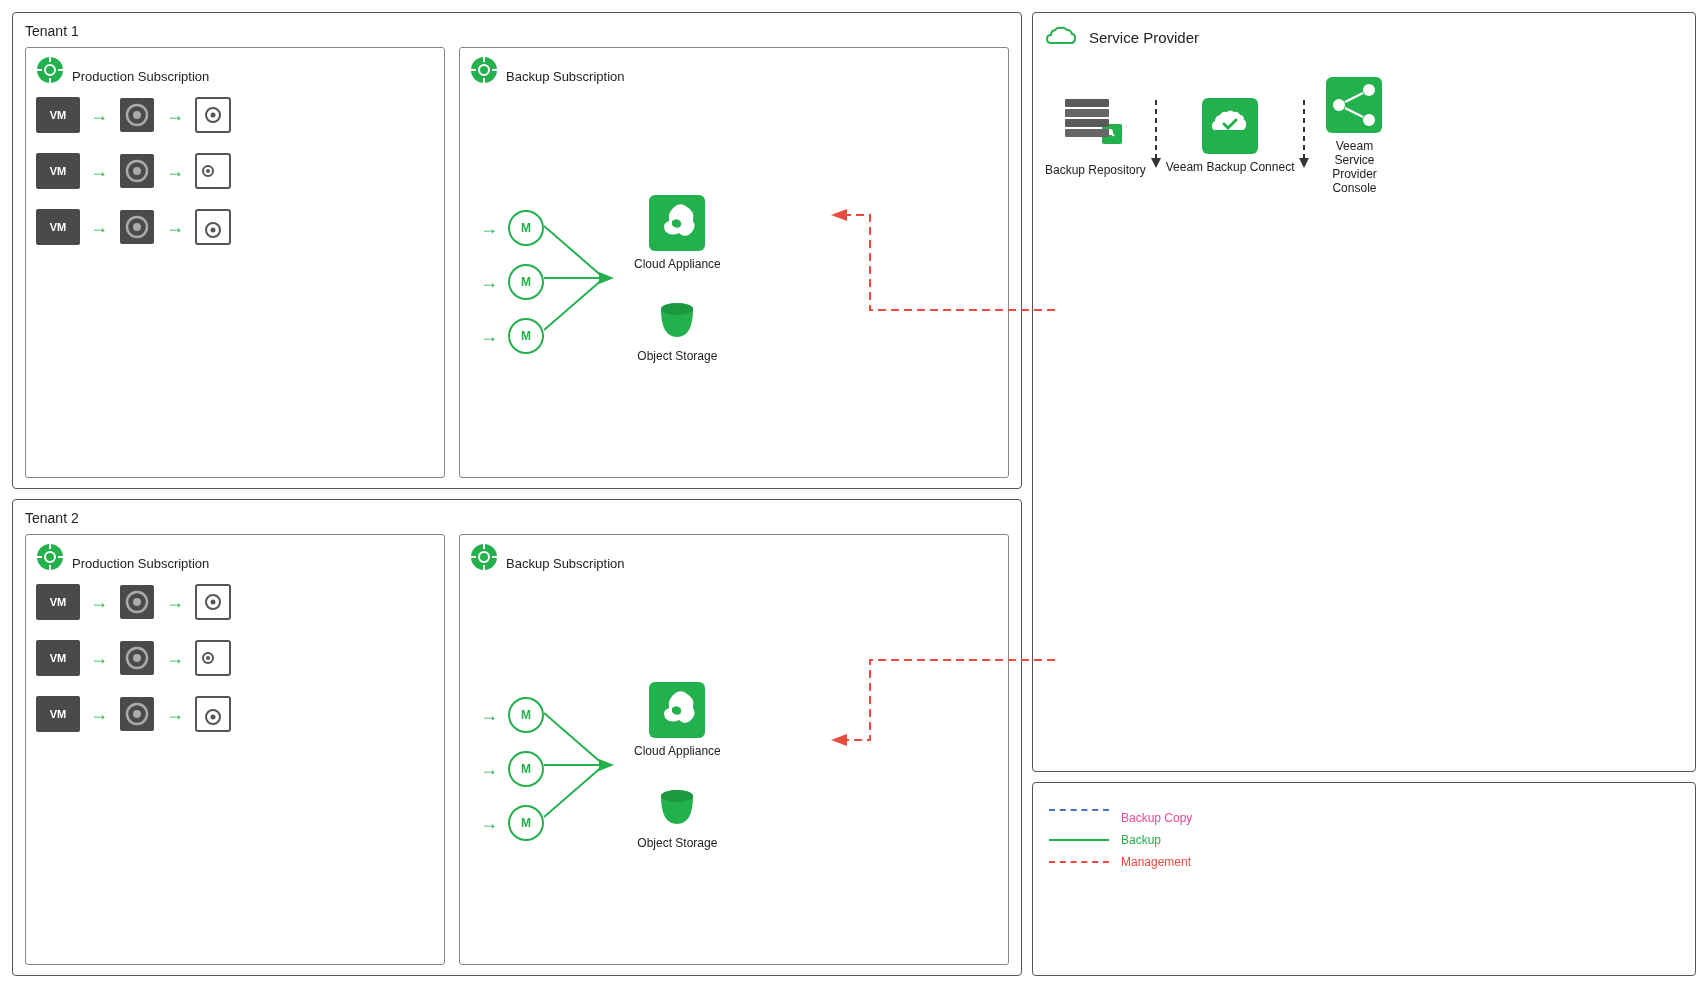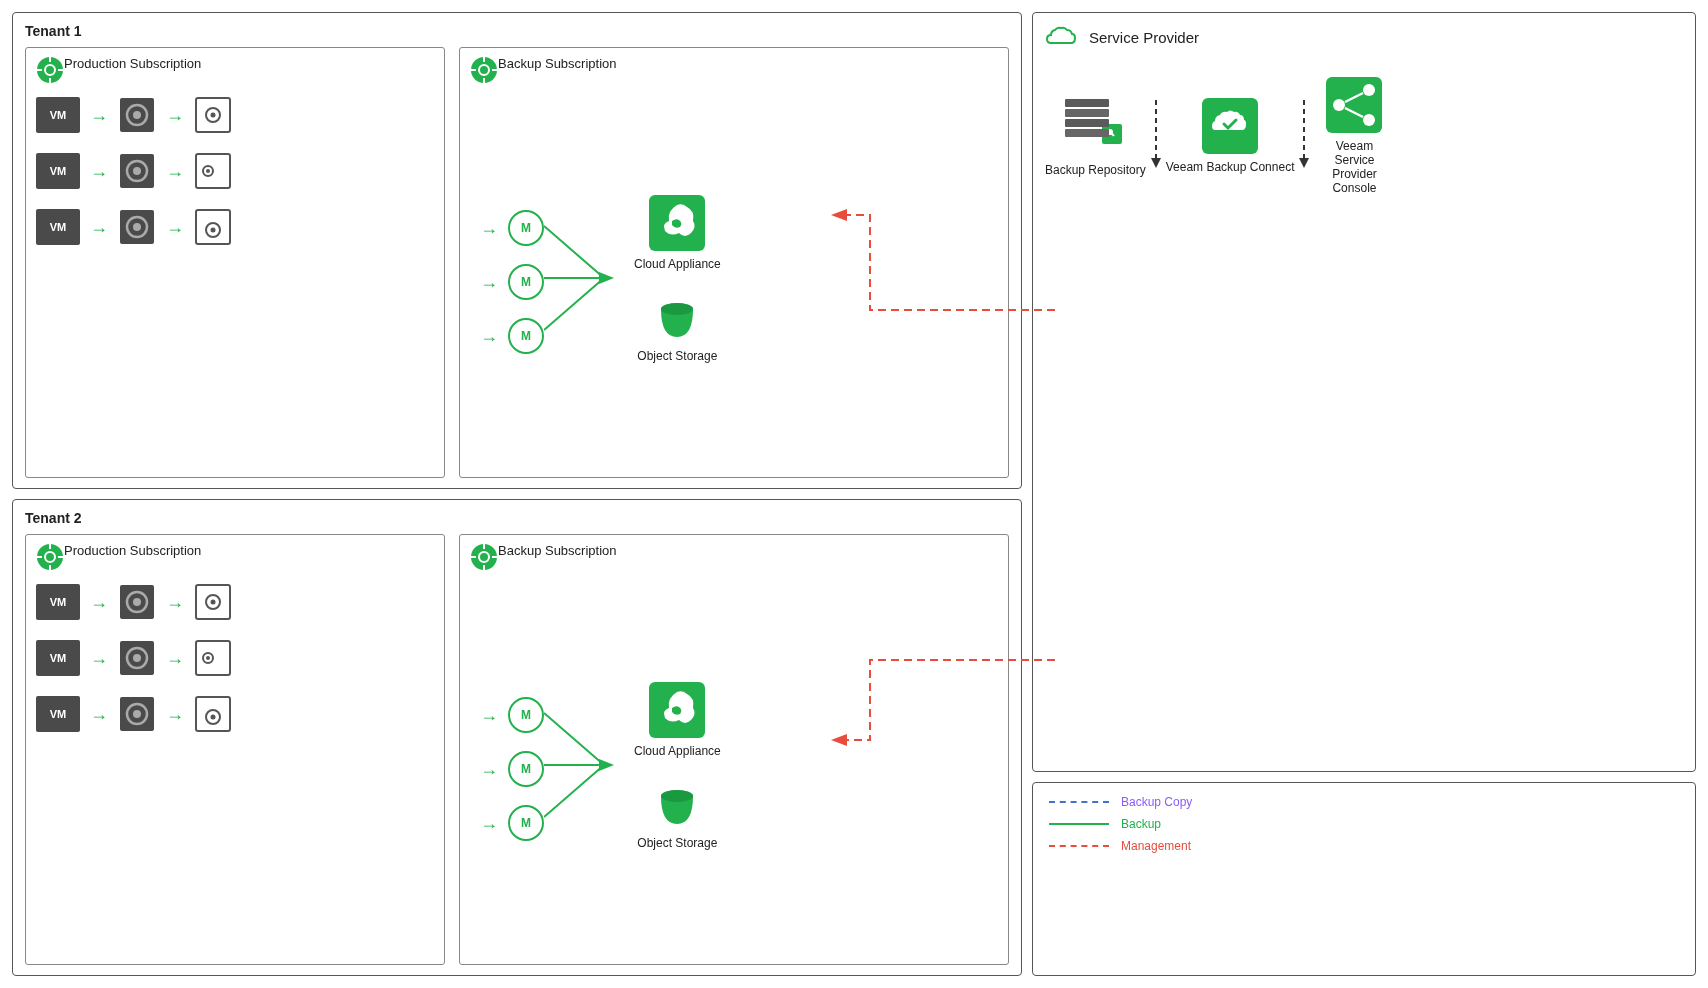--- a/index.html
+++ b/index.html
@@ -32,21 +32,21 @@
     .tenant-box {
       border: 1.5px solid #555;
       border-radius: 4px;
       padding: 10px 12px;
       flex: 1;
       position: relative;
     }
 
     .tenant-label {
       font-size: 14px;
-      font-weight: 700;
+      font-weight: 400;
       color: #222;
       margin-bottom: 8px;
     }
 
     .tenant-inner {
       display: flex;
       gap: 0px;
       height: calc(100% - 24px);
     }
 
@@ -63,21 +63,22 @@
       flex: 0 0 420px;
       margin-right: 14px;
     }
 
     .subscription-box.backup {
       flex: 1;
     }
 
     .subscription-header {
       display: flex;
-      align-items: flex-start;
+      align-items: flex-end;
+      gap: 8px;
       margin-bottom: 12px;
     }
 
     .sub-icon {
       width: 28px;
       height: 28px;
     }
 
     .sub-title {
       font-size: 13px;
@@ -258,21 +259,21 @@
     }
 
     .legend-line.red-dashed {
       border-top: 2.5px dashed #e74c3c;
     }
 
     .legend-label {
       font-size: 12px;
     }
 
-    .legend-label.blue { color: #8b5cf6; }
+    .legend-label.blue { color: #ec4899; margin-top: 16px; }
     .legend-label.green { color: #22b14c; }
     .legend-label.red { color: #e74c3c; text-align: right; }
 
     
     .page-svg {
       position: absolute;
       top: 0; left: 0;
       width: 1708px;
       height: 988px;
       pointer-events: none;

